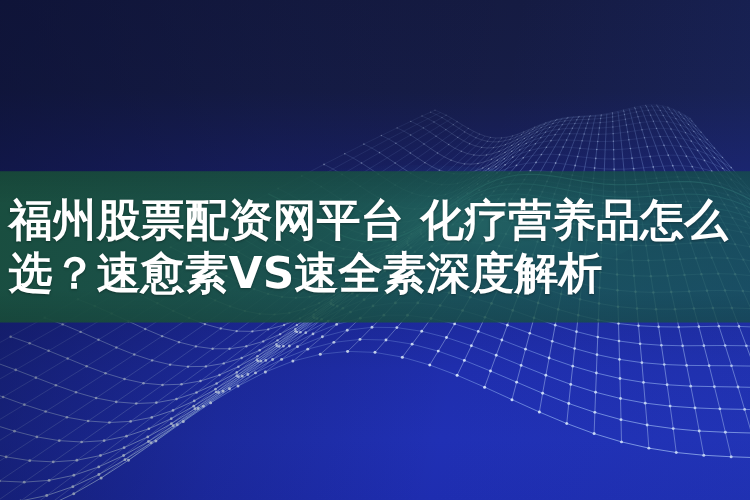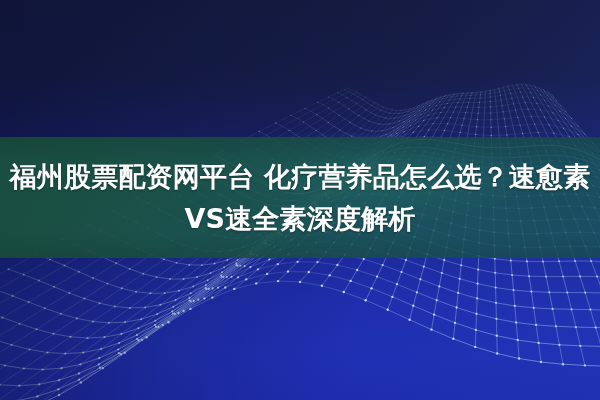--- a/index.html
+++ b/index.html
@@ -71,23 +71,23 @@
         rgba(0,0,0,0.00) 22%,
         rgba(0,0,0,0.00) 78%,
         rgba(0,0,0,0.10) 100%);
     pointer-events: none;
   }
   #headline {
     position: relative;
     z-index: 2;
     margin: 0;
     width: 586px;
-    text-align: center;
+    text-align: left;
     color: #ffffff;
-    font-size: 27px;
+    font-size: 35px;
     line-height: 42px;
     font-weight: bold;
     letter-spacing: 0.2px;
     text-shadow: 0 1px 2px rgba(0,0,0,0.35);
     word-break: break-all;
   }
 </style>
 </head>
 <body>
 

